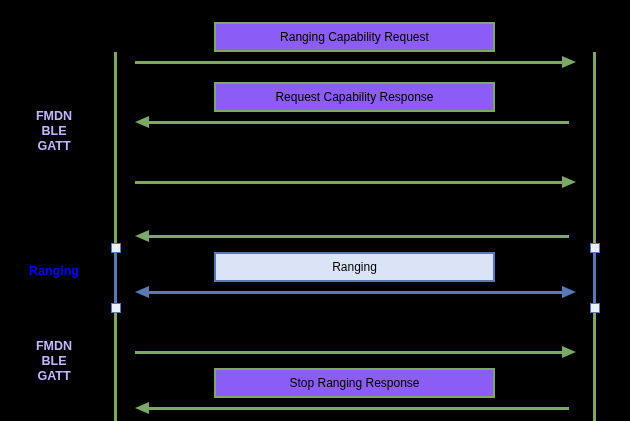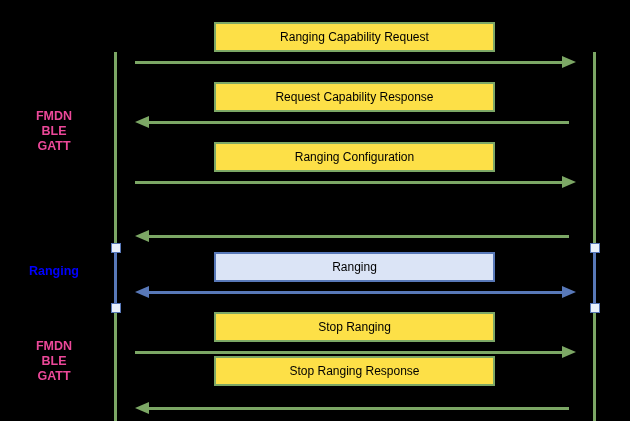--- a/index.html
+++ b/index.html
@@ -27,27 +27,27 @@
   .handle{
     position:absolute;width:8px;height:8px;
     background:#EAF1FB;border:1px solid #5878B8;
   }
 
   
   .phase-label{
     position:absolute;left:10px;width:88px;
     text-align:center;font-size:12.5px;font-weight:bold;line-height:15px;
   }
-  .phase-label.green{color:#ec4899;}
+  .phase-label.green{color:#c4b5fd;}
   .phase-label.blue{color:#0000FF;}
 
   
   .msg-box{
     position:absolute;left:214px;width:277px;height:26px;
-    border:2px solid #7CA765;background:#fde047;
+    border:2px solid #7CA765;background:#8b5cf6;
     display:flex;align-items:center;justify-content:center;
     font-size:12px;color:#000;
   }
   .msg-box.blue{border-color:#5878B8;background:#DBE4F6;}
 
   
   .arrow{position:absolute;left:135px;width:441px;height:12px;}
   .arrow .line{position:absolute;top:5px;height:3px;background:#7CA765;}
   .arrow.dir-right .line{left:0;width:428px;}
   .arrow.dir-left  .line{left:13px;width:421px;}
@@ -88,30 +88,24 @@
     <div>BLE</div>
     <div>GATT</div>
   </div>
 
   <div class="msg-box" style="top:22px;">
       <span>Ranging Capability Request</span>
     </div>
   <div class="msg-box" style="top:82px;">
       <span>Request Capability Response</span>
     </div>
-  <div class="msg-box" style="top:142px;">
-      <span>Ranging Configuration</span>
-    </div>
   <div class="msg-box blue" style="top:252px;">
       <span>Ranging</span>
     </div>
-  <div class="msg-box" style="top:312px;">
-      <span>Stop Ranging</span>
-    </div>
-  <div class="msg-box" style="top:356px;">
+  <div class="msg-box" style="top:368px;">
       <span>Stop Ranging Response</span>
     </div>
 
   <div class="arrow dir-right" style="top:56px;">
     <div class="line"></div>
     <div class="head right"></div>
   </div>
   <div class="arrow dir-left" style="top:116px;">
     <div class="line"></div>
     <div class="head left"></div>

